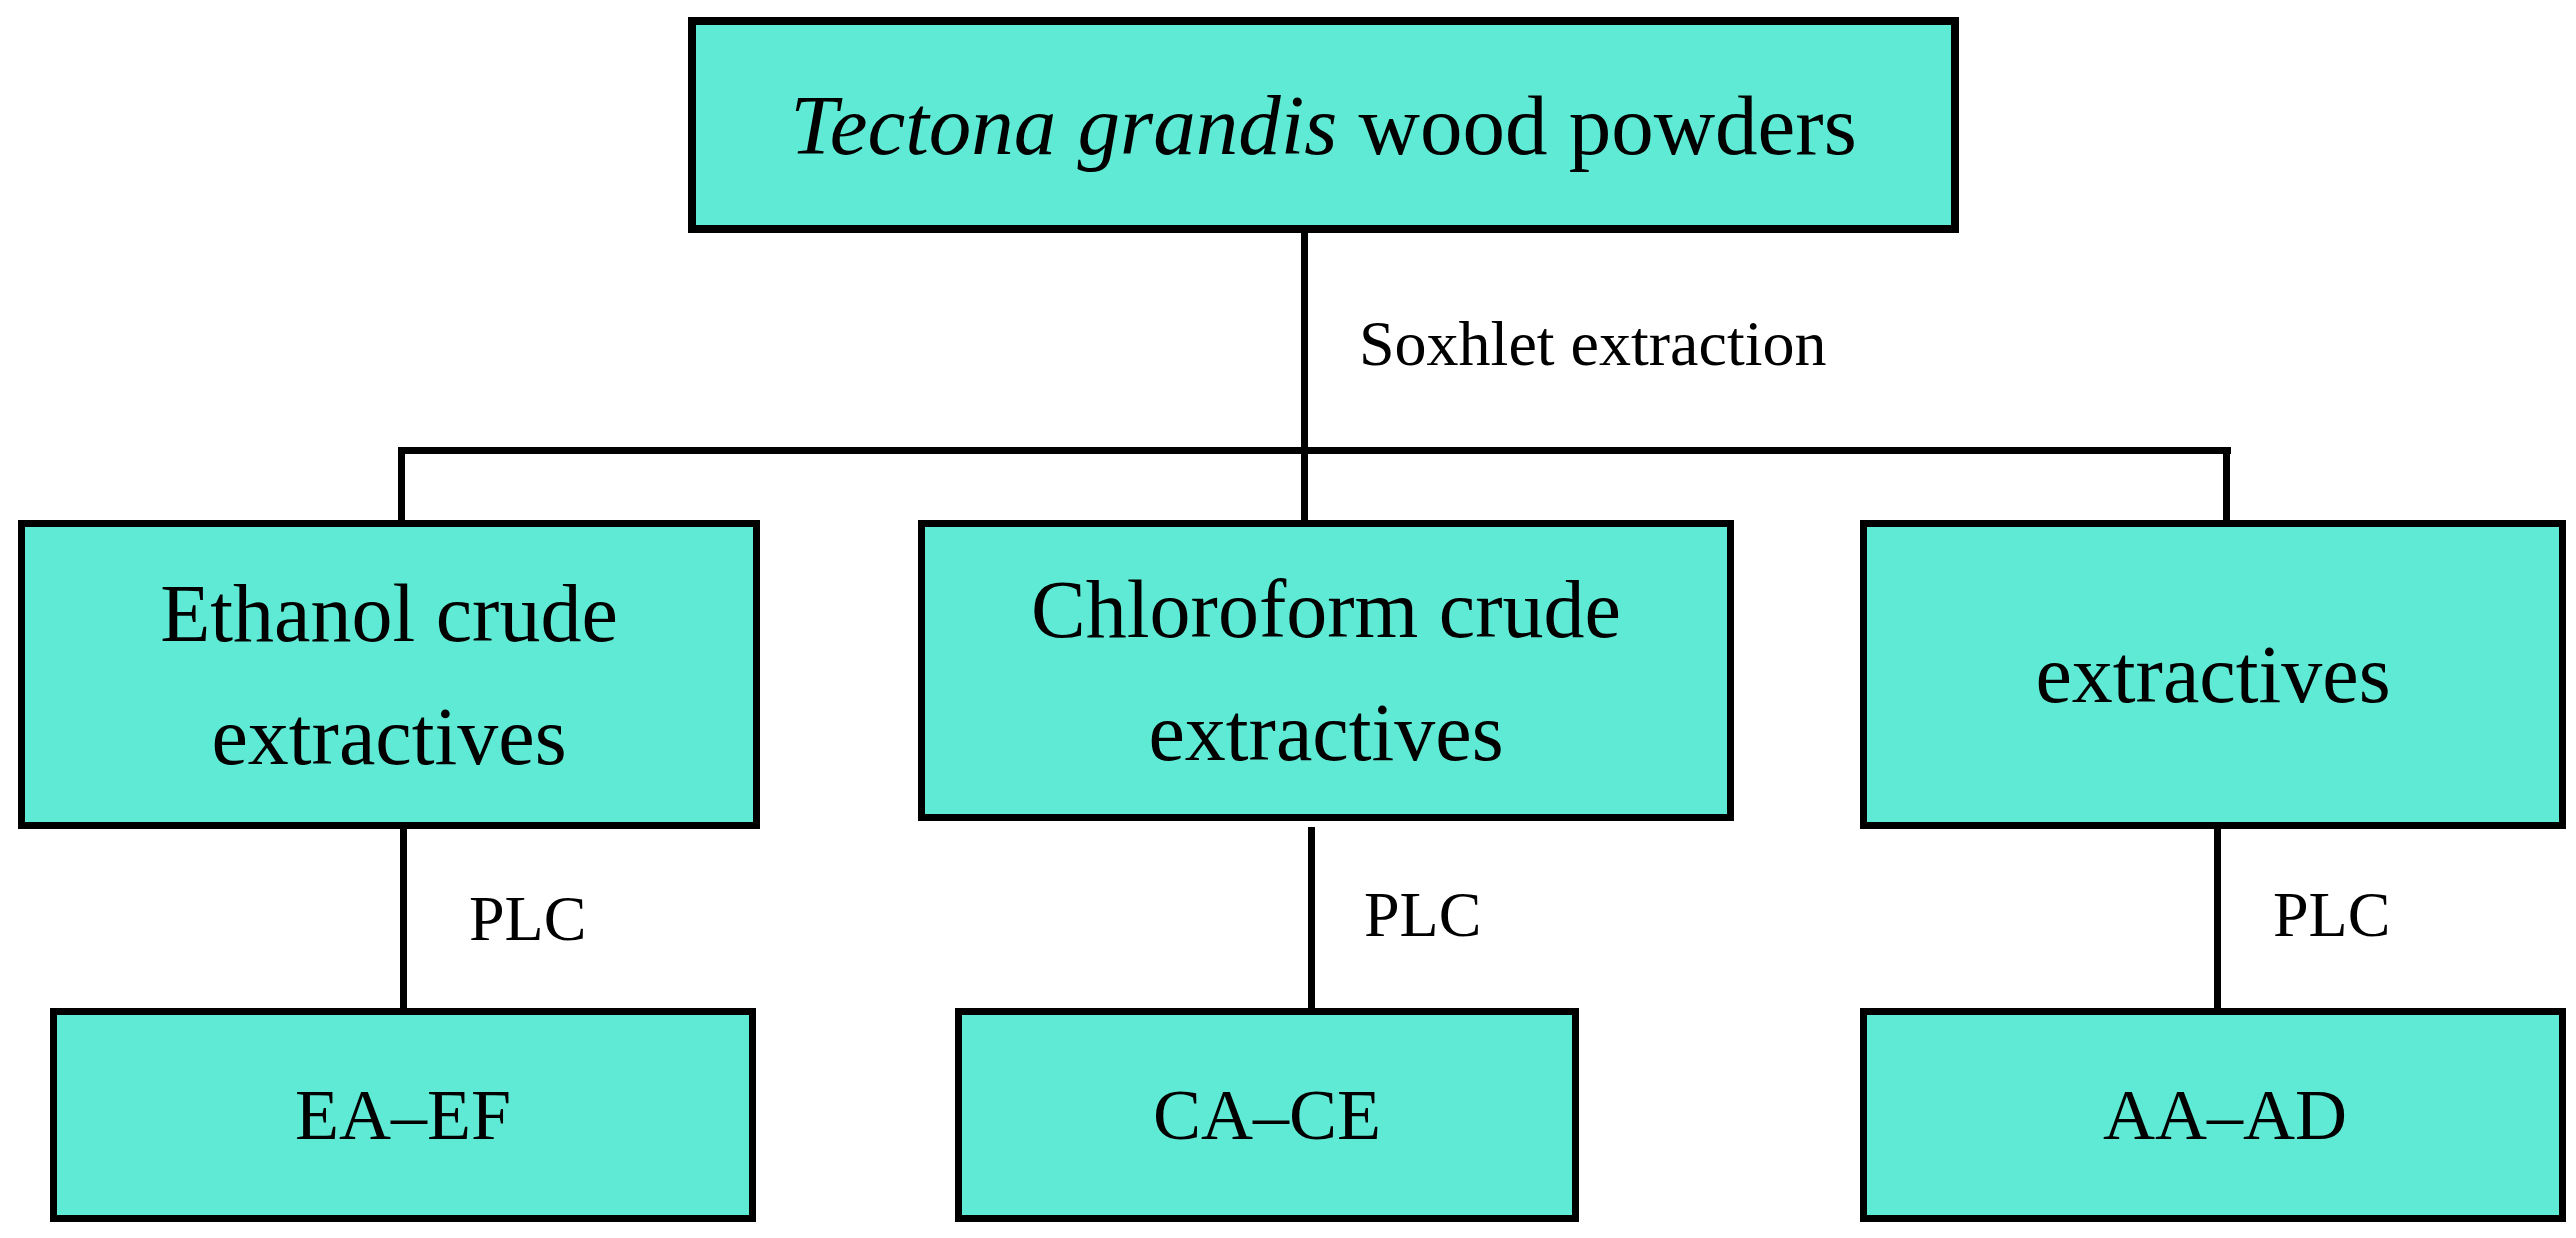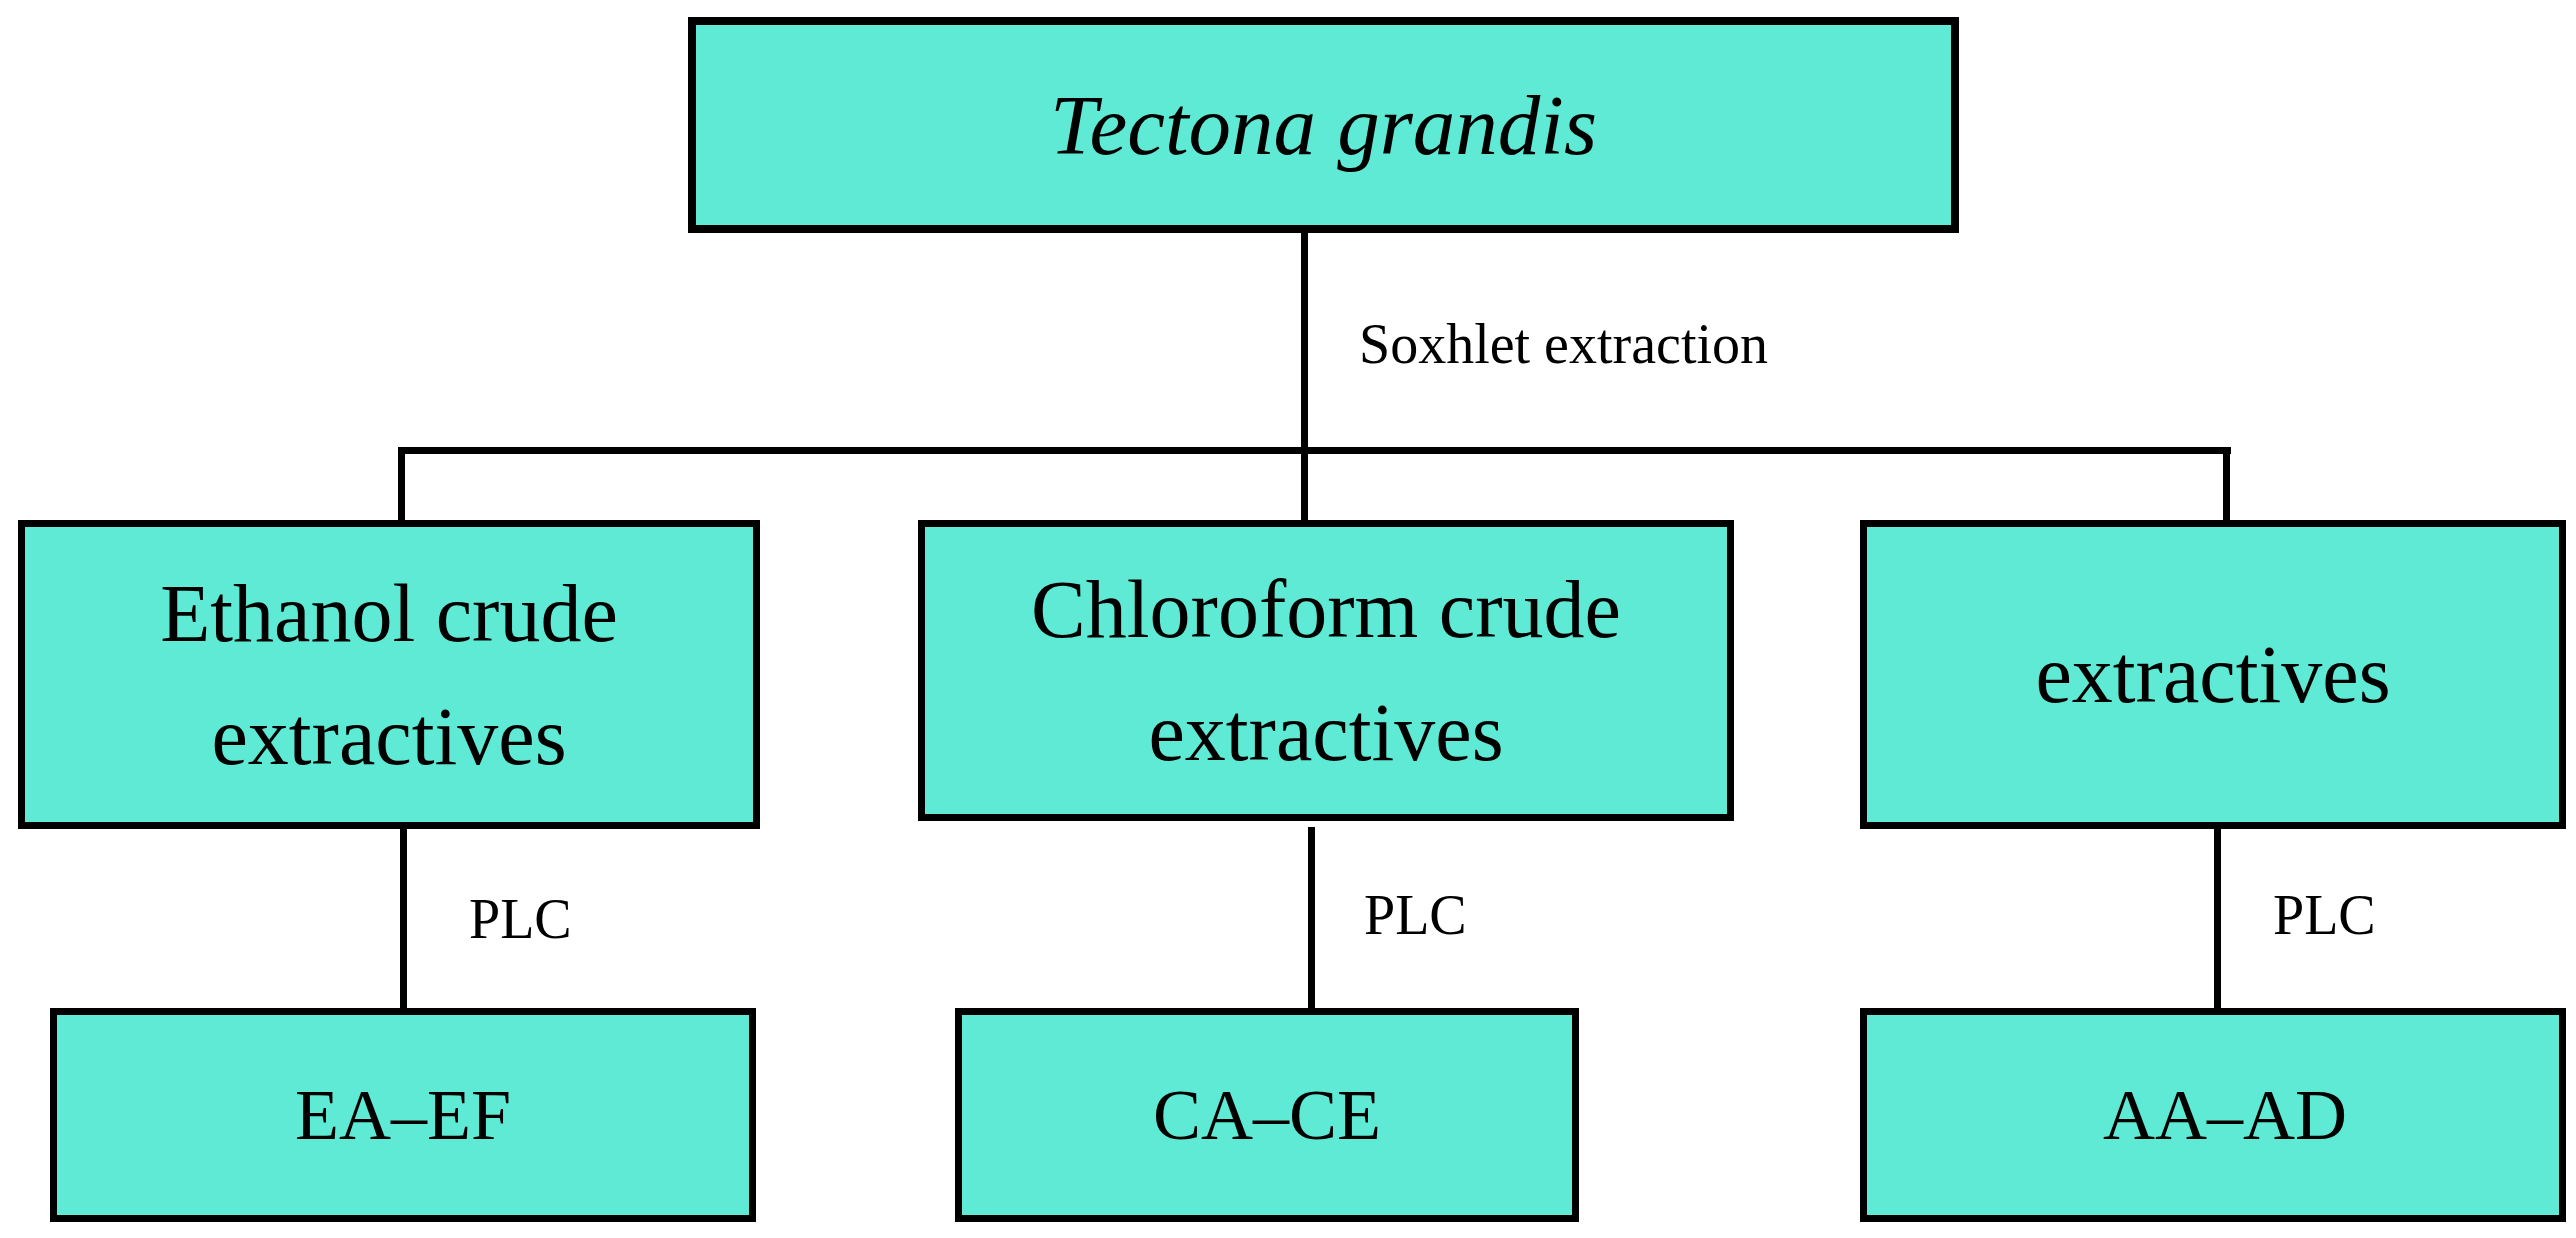--- a/index.html
+++ b/index.html
@@ -53,36 +53,36 @@
   }
   .stem      { left: 1301px; top: 230px; width: 7.4px; height: 294px; }
   .dist      { left: 398px;  top: 447px; width: 1833px; height: 7.4px; }
   .drop-left { left: 398px;  top: 447px; width: 7.4px; height: 79px; }
   .drop-right{ left: 2223px; top: 447px; width: 7.4px; height: 79px; }
   .plcline0  { left: 400px;  top: 827px; width: 7.4px; height: 183px; }
   .plcline1  { left: 1308px; top: 827px; width: 7.4px; height: 183px; }
   .plcline2  { left: 2214px; top: 827px; width: 7.4px; height: 183px; }
   .label {
     position: absolute;
-    font-size: 56px;
+    font-size: 64px;
     line-height: 82px;
     white-space: nowrap;
   }
   .soxhlet { left: 1359px; top: 303px; }
   .plc0 { left: 469px;  top: 878px; }
   .plc1 { left: 1364px; top: 874px; }
   .plc2 { left: 2273px; top: 874px; }
 </style>
 </head>
 <body>
 
 <div class="canvas">
 
   <div class="box root">
-    <span class="species">Tectona grandis</span>
+    <span class="species">Tectona grandis</span><span> wood powders</span>
   </div>
 
   <div class="vline stem"></div>
   <div class="label soxhlet">Soxhlet extraction</div>
 
   <div class="hline dist"></div>
   <div class="vline drop-left"></div>
   <div class="vline drop-right"></div>
 
   <div class="box branch ethanol">

